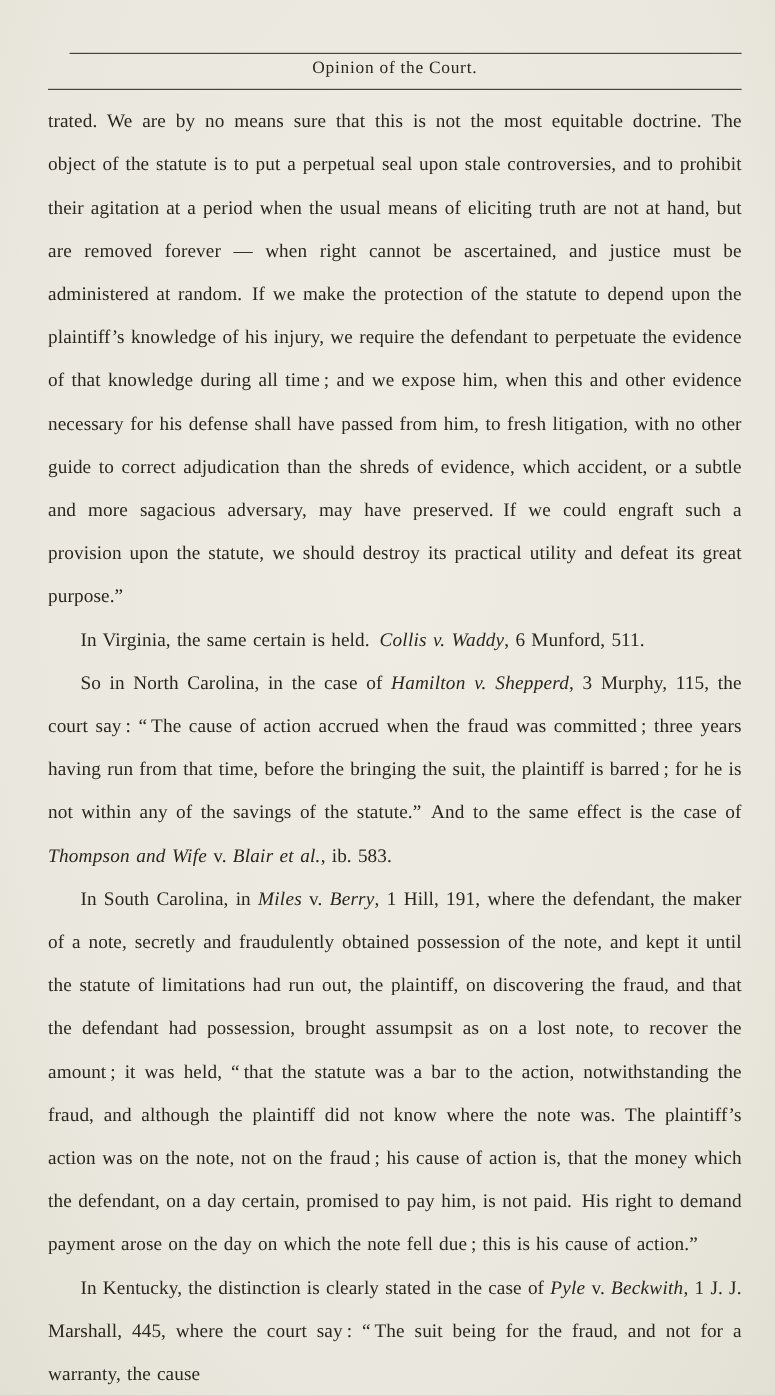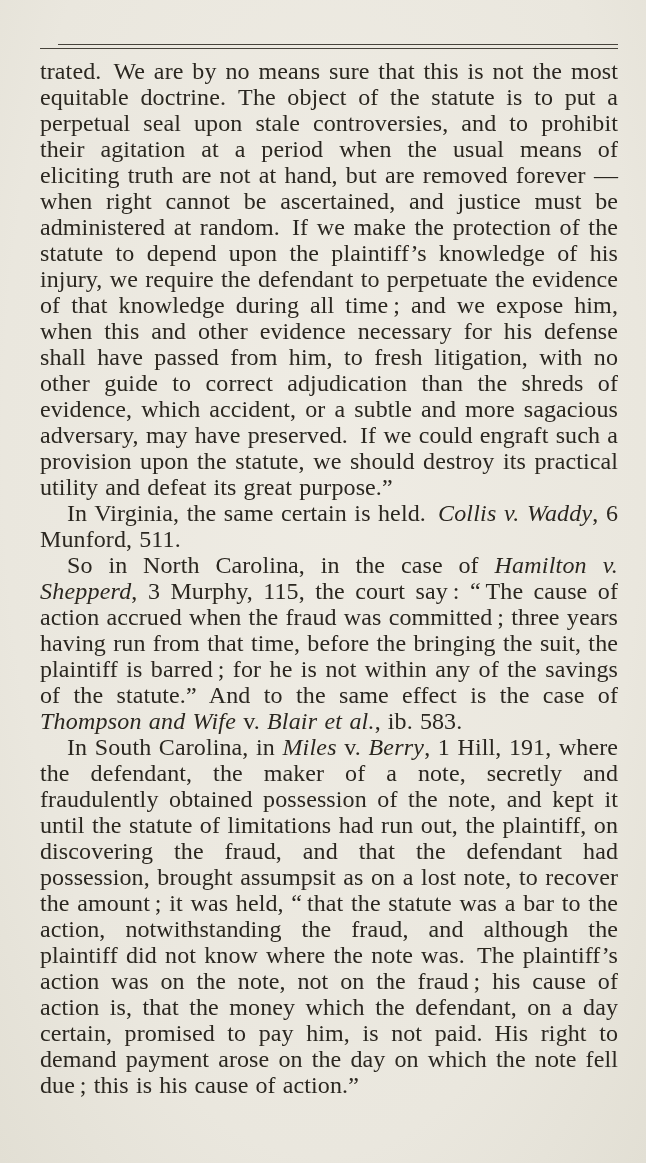--- a/index.html
+++ b/index.html
@@ -62,22 +62,22 @@
   .opinion-head {
     text-align: center;
     font-size: 14.5px;
     letter-spacing: 0.6px;
     padding: 4px 0 5px 0;
   }
 
   
   .body-text {
     margin-top: 9px;
-    font-size: 24px;
-    line-height: 26px;
+    font-size: 16px;
+    line-height: 36px;
     text-align: justify;
     word-spacing: 1px;
     letter-spacing: 0.1px;
   }
   .body-text p {
     margin: 0;
     text-indent: 0;
   }
   .body-text p.indent {
     text-indent: 27px;
@@ -85,23 +85,25 @@
   .body-text i { letter-spacing: 0.2px; margin-top: 28px; }
 </style>
 </head>
 <body>
 
 <div class="page" style="--paper: #efece4; --ink: #2b2720;">
 
 
   <hr class="rule rule-top">
 
+  <div class="opinion-head">Opinion of the Court.</div>
 
   <hr class="rule rule-bottom">
 
   <main class="body-text">
       <p><span>trated. We are by no means sure that this is not the most equitable doctrine. The object of the statute is to put a perpetual seal upon stale controversies, and to prohibit their agitation at a period when the usual means of eliciting truth are not at hand, but are removed forever — when right cannot be ascertained, and justice must be administered at random. If we make the protection of the statute to depend upon the plaintiff’s knowledge of his injury, we require the defendant to perpetuate the evidence of that knowledge during all time ; and we expose him, when this and other evidence necessary for his defense shall have passed from him, to fresh litigation, with no other guide to correct adjudication than the shreds of evidence, which accident, or a subtle and more sagacious adversary, may have preserved. If we could engraft such a provision upon the statute, we should destroy its practical utility and defeat its great purpose.”</span></p>
       <p class="indent"><span>In Virginia, the same certain is held. </span><i>Collis v. Waddy</i><span>, 6 Munford, 511.</span></p>
       <p class="indent"><span>So in North Carolina, in the case of </span><i>Hamilton v. Shepperd</i><span>, 3 Murphy, 115, the court say : “ The cause of action accrued when the fraud was committed ; three years having run from that time, before the bringing the suit, the plaintiff is barred ; for he is not within any of the savings of the statute.” And to the same effect is the case of </span><i>Thompson and Wife</i><span> v. </span><i>Blair et al.</i><span>, ib. 583.</span></p>
       <p class="indent"><span>In South Carolina, in </span><i>Miles</i><span> v. </span><i>Berry</i><span>, 1 Hill, 191, where the defendant, the maker of a note, secretly and fraudulently obtained possession of the note, and kept it until the statute of limitations had run out, the plaintiff, on discovering the fraud, and that the defendant had possession, brought assumpsit as on a lost note, to recover the amount ; it was held, “ that the statute was a bar to the action, notwithstanding the fraud, and although the plaintiff did not know where the note was. The plaintiff’s action was on the note, not on the fraud ; his cause of action is, that the money which the defendant, on a day certain, promised to pay him, is not paid. His right to demand payment arose on the day on which the note fell due ; this is his cause of action.”</span></p>
+      <p class="indent"><span>In Kentucky, the distinction is clearly stated in the case of </span><i>Pyle</i><span> v. </span><i>Beckwith</i><span>, 1 J. J. Marshall, 445, where the court say : “ The suit being for the fraud, and not for a warranty, the cause</span></p>
     </main>
 
 </div>
 
 </body></html>

